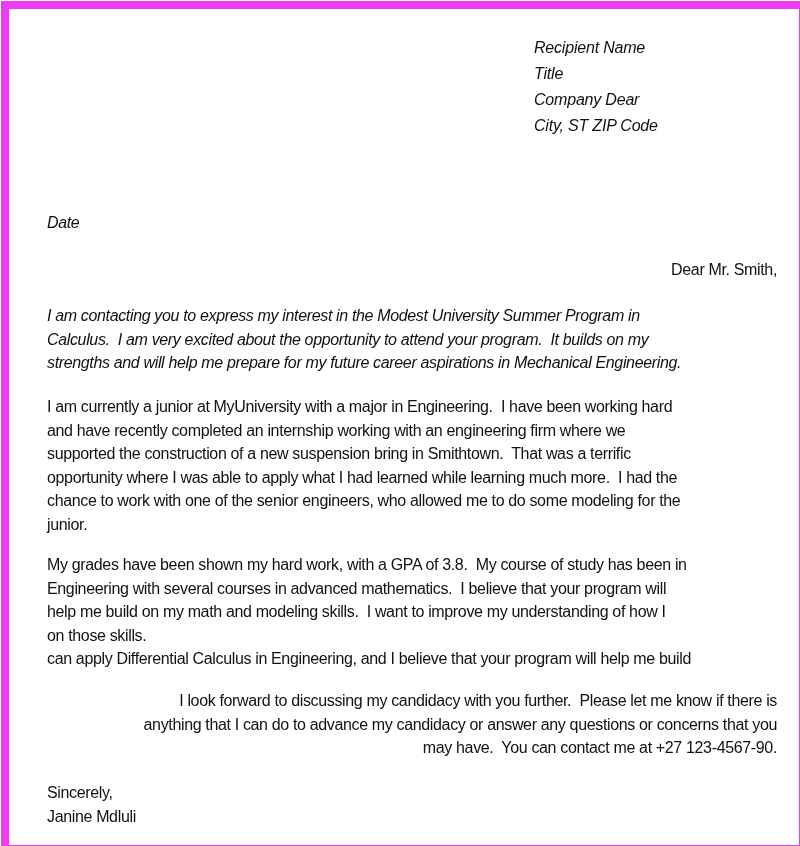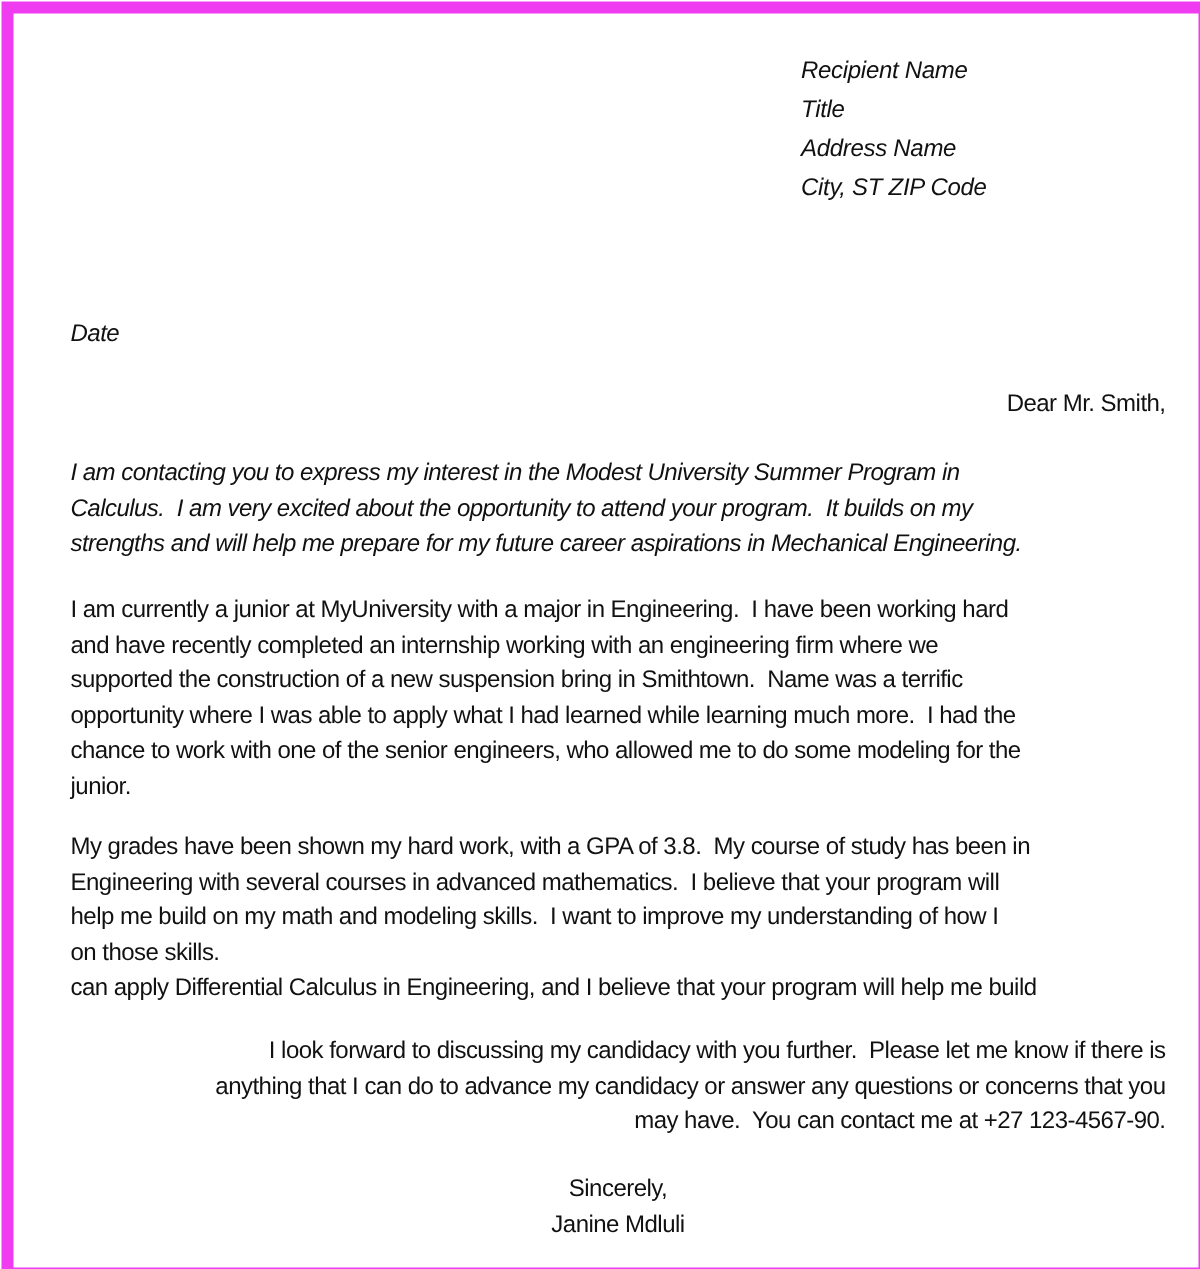--- a/index.html
+++ b/index.html
@@ -51,52 +51,52 @@
       font-style: italic;
     }
     .salutation {
       top: 249px;
       text-align: right;
     }
     .p1 { top: 295px; font-style: italic; }
     .p2 { top: 386px; }
     .p3 { top: 544px; }
     .p4 { top: 680px; text-align: right; }
-    .closing { top: 772px; text-align: center; }
+    .closing { top: 772px; }
     .body-text .line {
       display: block;
       white-space: pre;
     }
   </style>
 </head>
 <body>
 
 <div class="page-frame" style="border-color: rgb(240, 60, 240);">
 
   <div class="recipient-block">
     <div>Recipient Name</div>
     <div>Title</div>
-    <div>Address Name</div>
+    <div>Company Dear</div>
     <div>City, ST ZIP Code</div>
   </div>
 
   <div class="body-text date-line">Date</div>
 
   <div class="body-text salutation">Dear Mr. Smith,</div>
 
   <div class="body-text p1">
     <span class="line">I am contacting you to express my interest in the Modest University Summer Program in</span>
     <span class="line">Calculus.  I am very excited about the opportunity to attend your program.  It builds on my</span>
     <span class="line">strengths and will help me prepare for my future career aspirations in Mechanical Engineering.</span>
   </div>
 
   <div class="body-text p2">
     <span class="line">I am currently a junior at MyUniversity with a major in Engineering.  I have been working hard</span>
     <span class="line">and have recently completed an internship working with an engineering firm where we</span>
-    <span class="line">supported the construction of a new suspension bring in Smithtown.  Name was a terrific</span>
+    <span class="line">supported the construction of a new suspension bring in Smithtown.  That was a terrific</span>
     <span class="line">opportunity where I was able to apply what I had learned while learning much more.  I had the</span>
     <span class="line">chance to work with one of the senior engineers, who allowed me to do some modeling for the</span>
     <span class="line">junior.</span>
   </div>
 
   <div class="body-text p3">
     <span class="line">My grades have been shown my hard work, with a GPA of 3.8.  My course of study has been in</span>
     <span class="line">Engineering with several courses in advanced mathematics.  I believe that your program will</span>
     <span class="line">help me build on my math and modeling skills.  I want to improve my understanding of how I</span>
     <span class="line">on those skills.</span>

